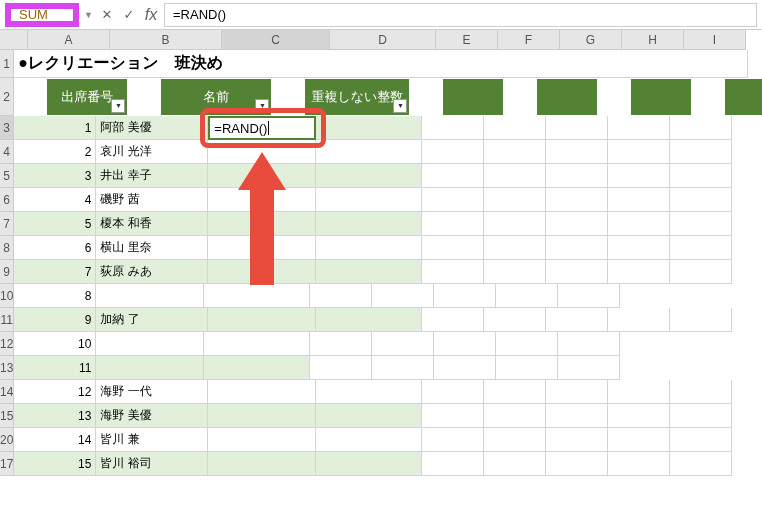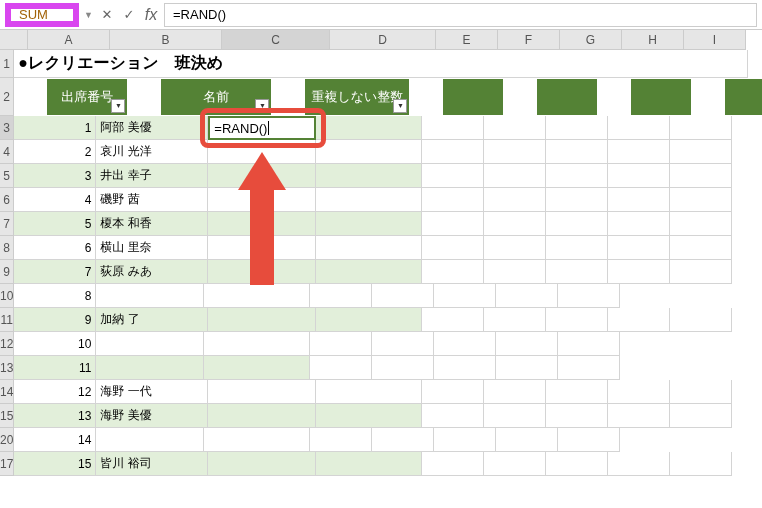--- a/index.html
+++ b/index.html
@@ -265,20 +265,21 @@
             <div class="cell cc"></div>
             <div class="cell cd"></div>
             <div class="cell ce"></div>
             <div class="cell cf"></div>
             <div class="cell cg"></div>
             <div class="cell ch"></div>
             <div class="cell ci"></div>
           </div>
           <div class="row data-row ">
             <div class="cell ca">14</div>
+            <div class="cell cb">皆川 兼</div>
             <div class="cell cc"></div>
             <div class="cell cd"></div>
             <div class="cell ce"></div>
             <div class="cell cf"></div>
             <div class="cell cg"></div>
             <div class="cell ch"></div>
             <div class="cell ci"></div>
           </div>
           <div class="row data-row odd">
             <div class="cell ca">15</div>

